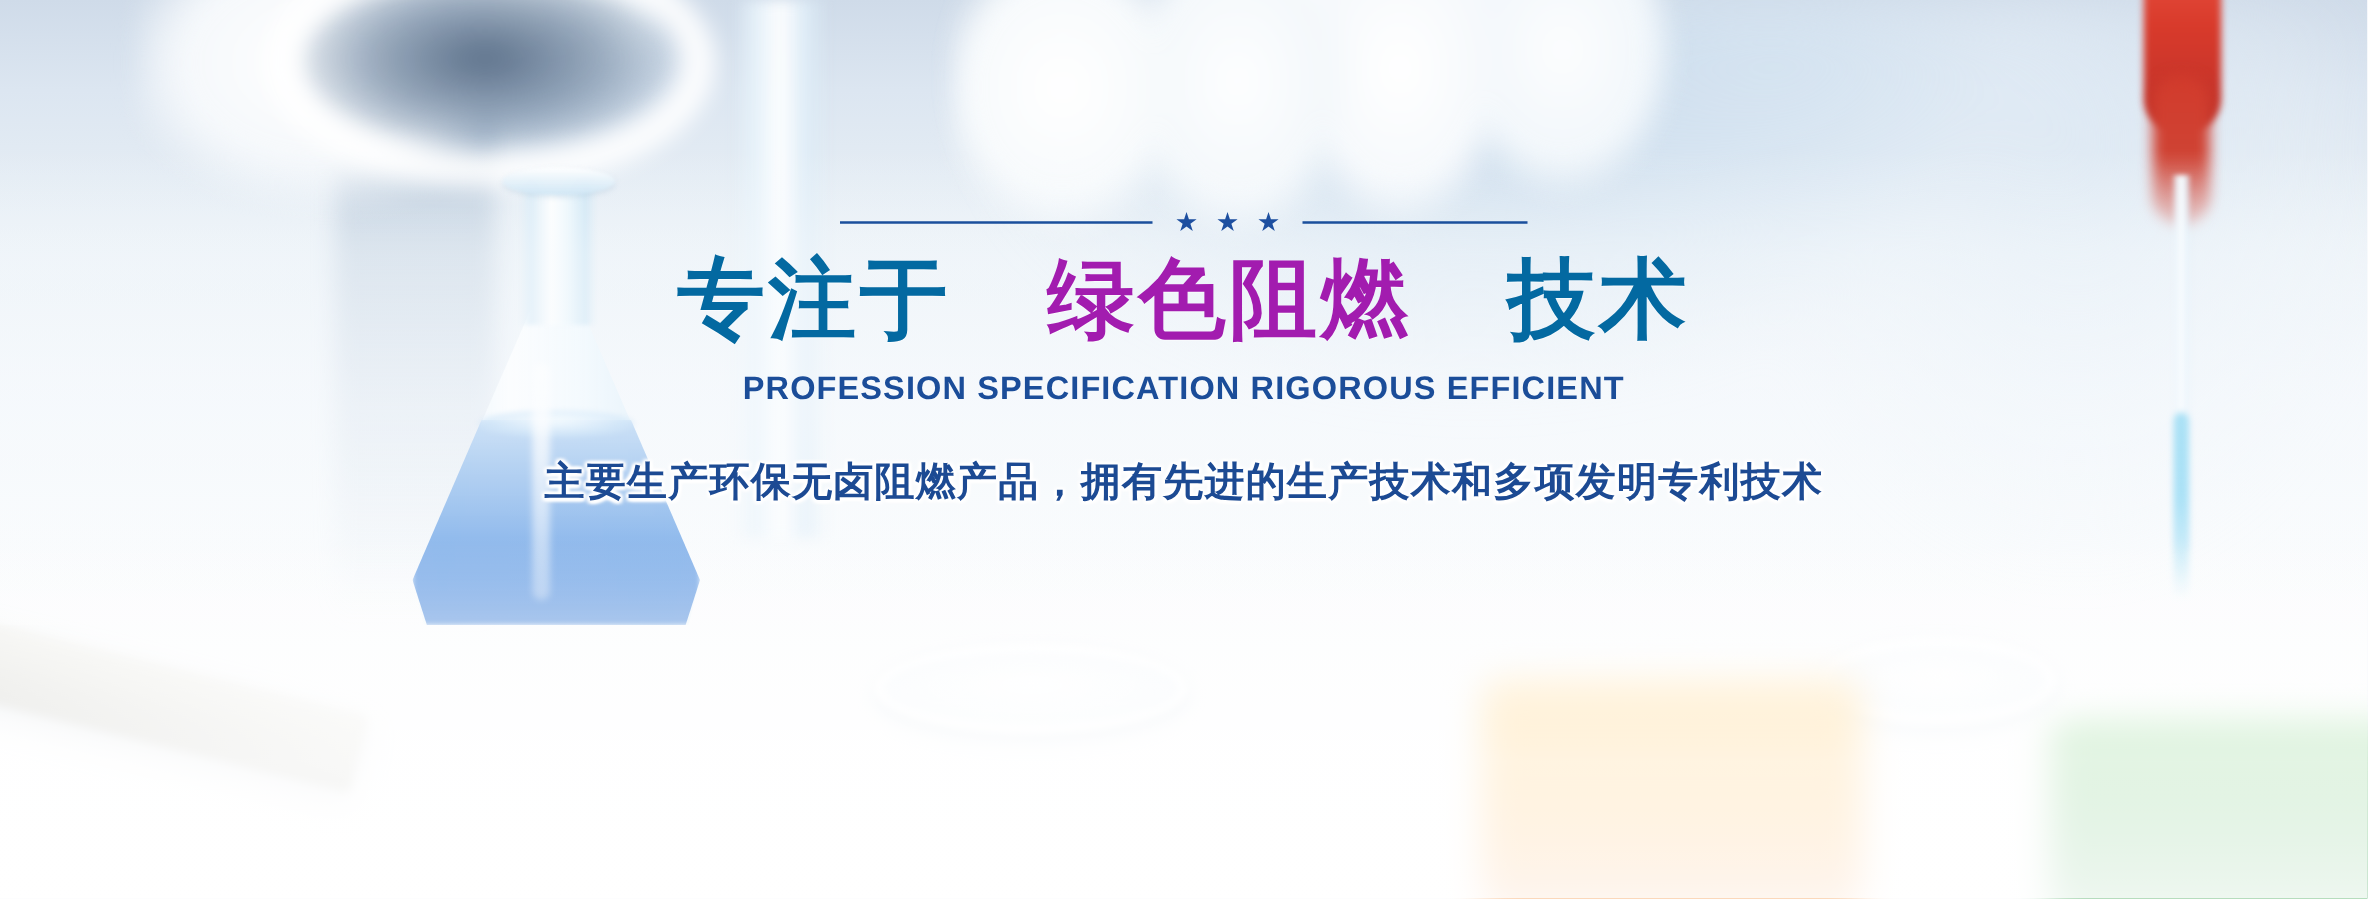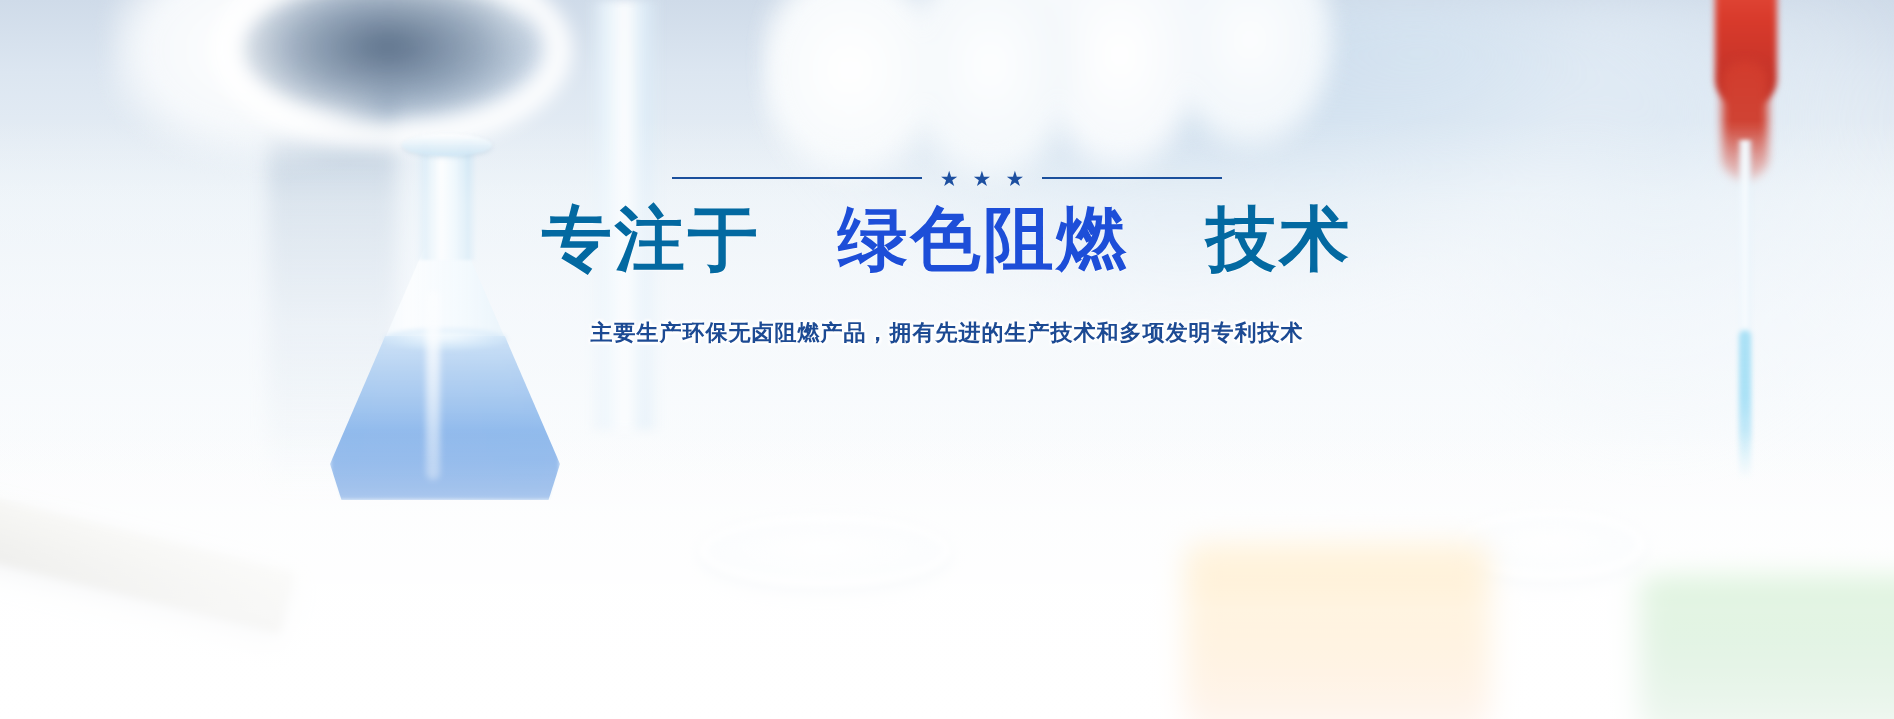--- a/index.html
+++ b/index.html
@@ -309,39 +309,39 @@
     margin-top: 16px;
     font-family: "DejaVu Sans", "Liberation Sans", sans-serif;
     font-size: 70px;
     font-weight: bold;
     letter-spacing: 3px;
     line-height: 1.02;
     white-space: nowrap;
     text-shadow: 0 1px 0 rgba(255,255,255,0.55);
   }
   .t-blue { color: #0369a1; }
-  .t-green { color: #1d4ed8; font-family: Liberation Mono, monospace; }
+  .t-green { color: #a21caf; font-family: Liberation Mono, monospace; }
   .t-sp { display:inline-block; width: 22px; }
 
   
   .eng {
     margin-top: 14px;
     font-family: "Liberation Sans", sans-serif;
     font-size: 26px;
     font-weight: bold;
     letter-spacing: 0.9px;
     color: #1b4d99;
     white-space: nowrap;
   }
 
   
   .desc {
     margin-top: 38px;
     font-family: Liberation Sans, sans-serif;
-    font-size: 22px;
+    font-size: 32px;
     font-weight: bold;
     letter-spacing: 1px;
     color: #1c4a93;
     white-space: nowrap;
     text-shadow:
        2px 0 2px #ffffff, -2px 0 2px #ffffff,
        0 2px 2px #ffffff, 0 -2px 2px #ffffff,
        2px 2px 3px #ffffff, -2px -2px 3px #ffffff,
        2px -2px 3px #ffffff, -2px 2px 3px #ffffff;
   }
@@ -397,17 +397,18 @@
     </div>
 
     <div class="title">
       <span class="t-blue">专注于</span>
       <span class="t-sp"></span>
       <span class="t-green">绿色阻燃</span>
       <span class="t-sp"></span>
       <span class="t-blue">技术</span>
     </div>
 
+    <div class="eng">PROFESSION SPECIFICATION RIGOROUS EFFICIENT</div>
 
     <div class="desc">主要生产环保无卤阻燃产品，拥有先进的生产技术和多项发明专利技术</div>
   </div>
 
 </div>
 
 </body></html>

